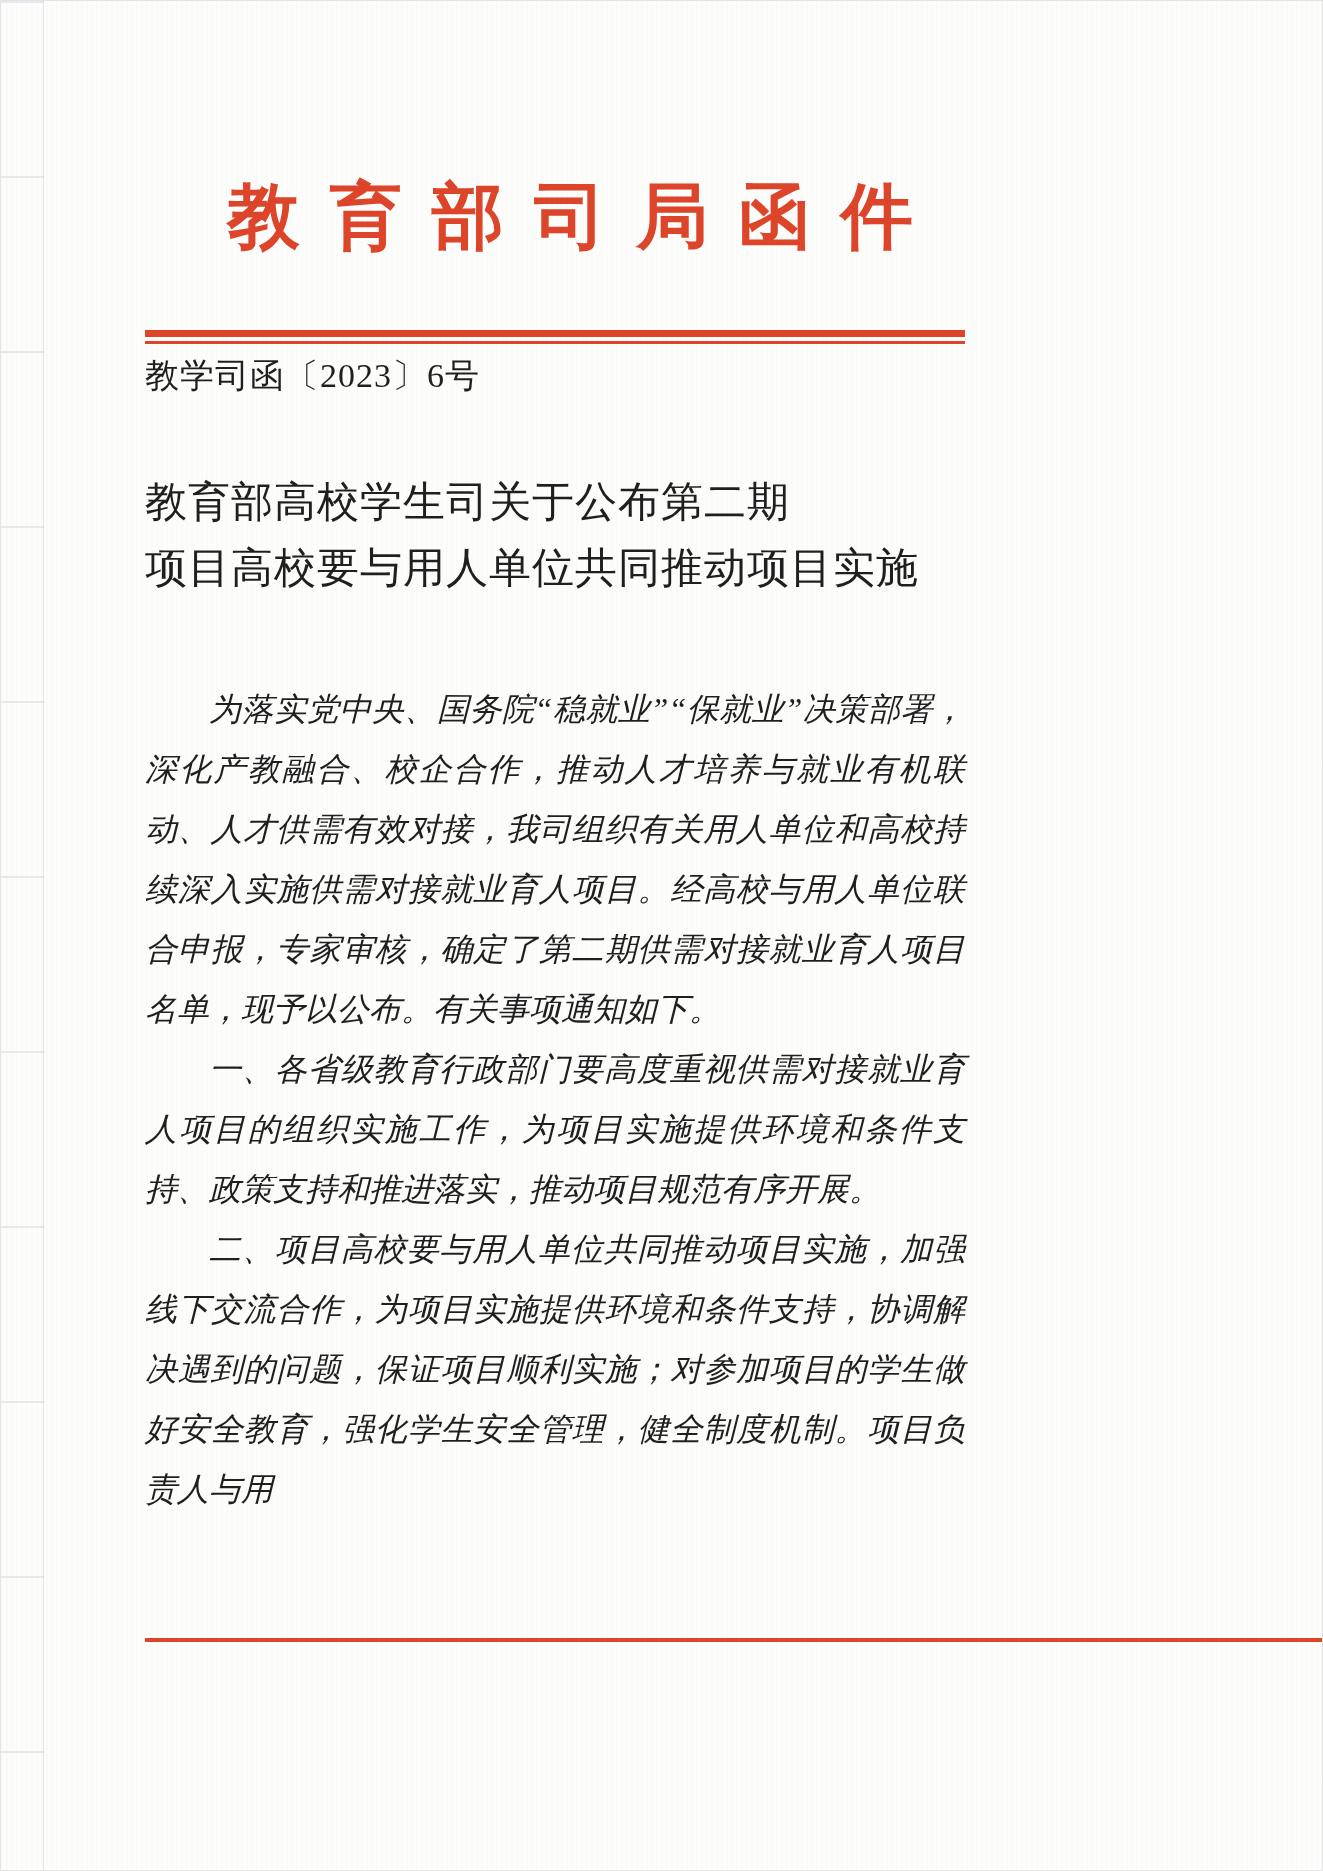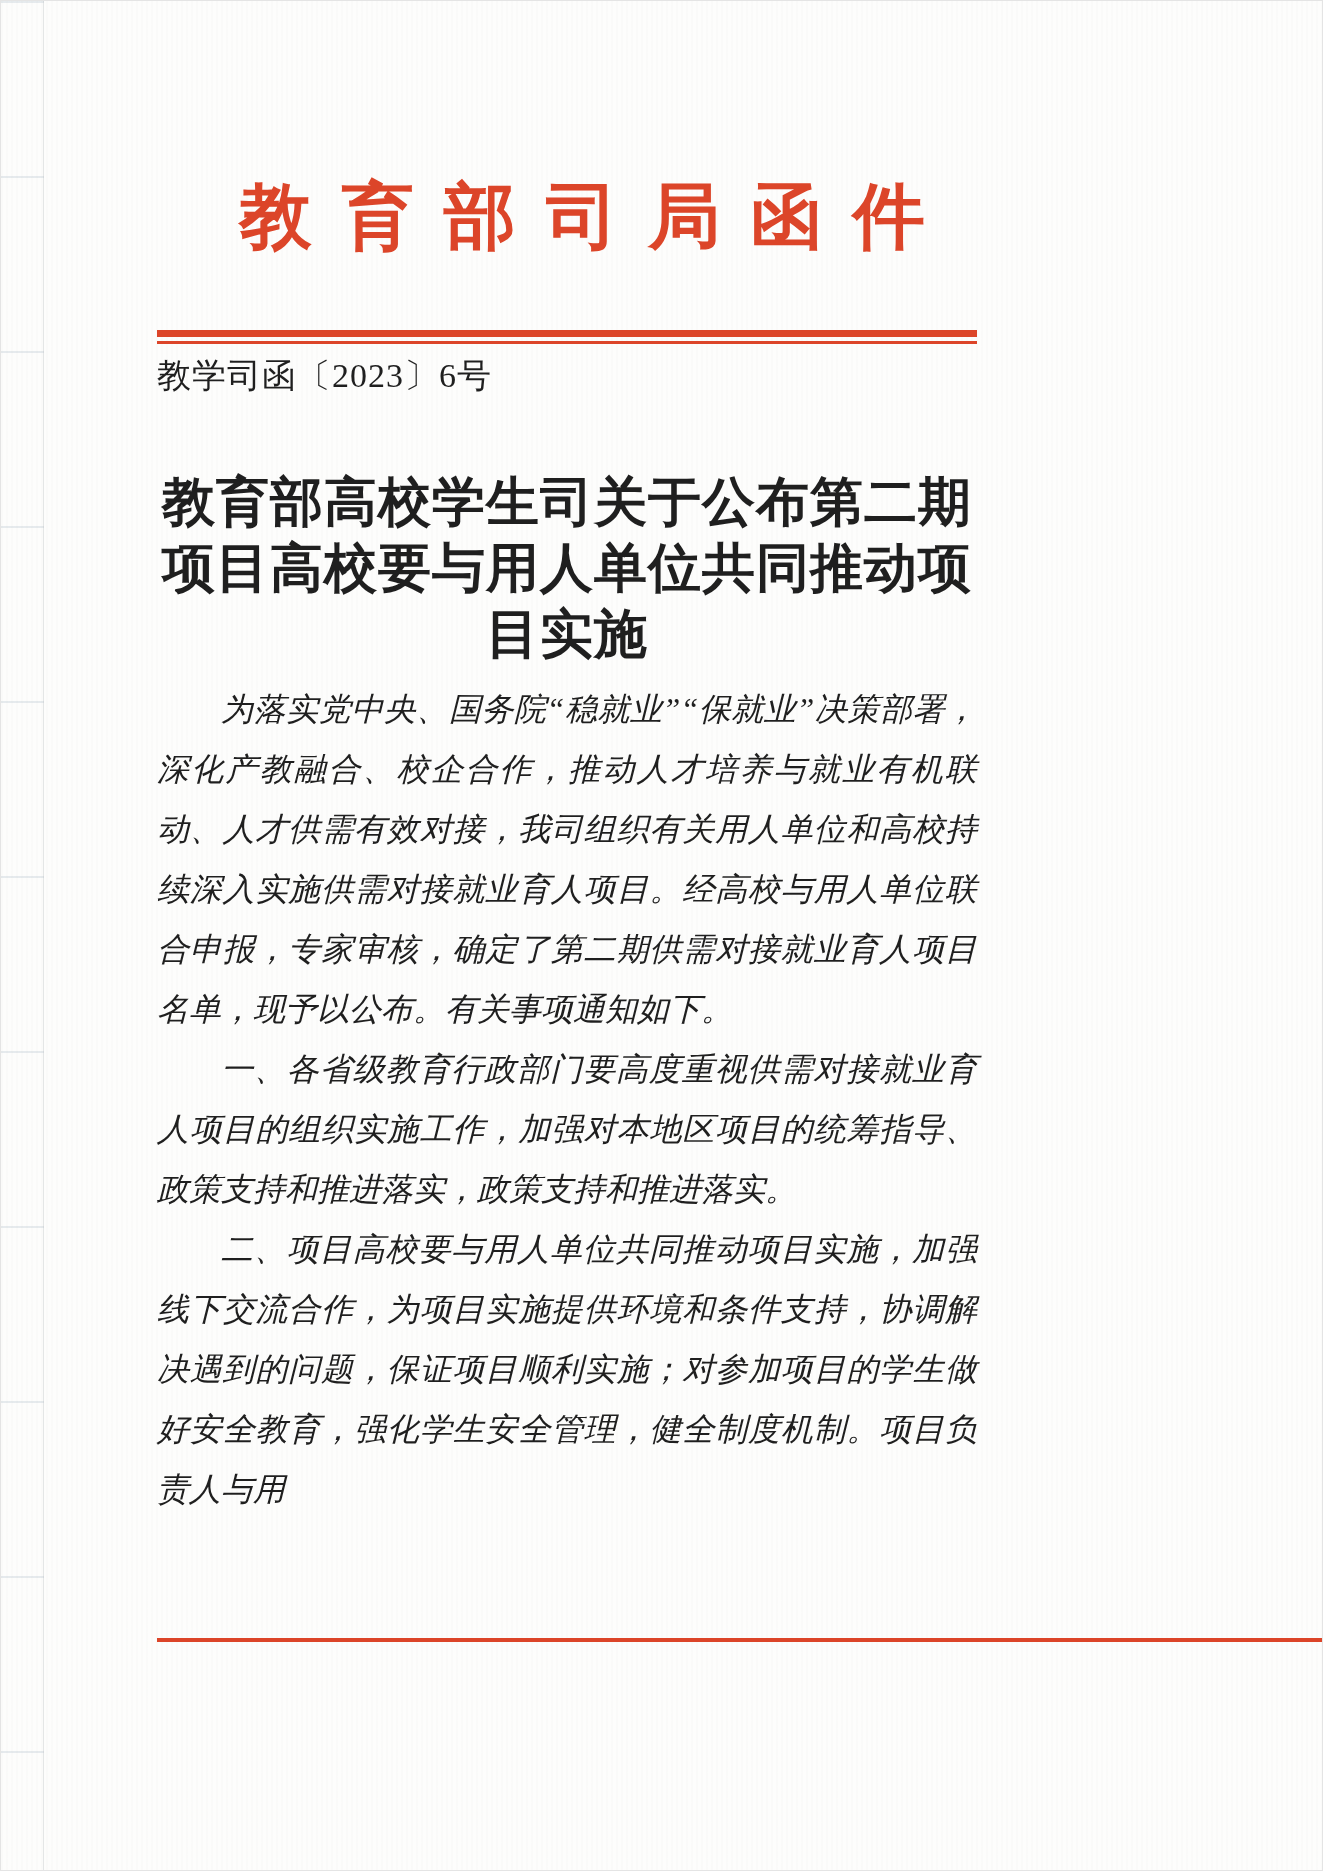--- a/index.html
+++ b/index.html
@@ -27,21 +27,21 @@
     left: 0; top: 0;
     width: 42px; height: 100%;
     background:
       repeating-linear-gradient(180deg,
         rgba(150,170,185,0.22) 0 2px,
         rgba(0,0,0,0) 2px 175px);
     border-right: 1px solid rgba(180,185,190,0.35);
   }
   .content {
     position: absolute;
-    left: 156px;
+    left: 144px;
     width: 820px;
   }
   
   .letterhead {
     top: 168px;
     text-align: center;
     font-size: 72px;
     font-weight: 700;
     letter-spacing: 0.42em;
     padding-left: 0.42em; 
@@ -65,23 +65,22 @@
   .doc-number {
     top: 352px;
     width: 792px;
     text-align: left;
     font-size: 34px;
     letter-spacing: 1px;
   }
   
   .notice-title {
     top: 468px;
-    text-align: center;
-    font-weight: 700;
-    font-size: 53px;
+    font-weight: 400;
+    font-size: 42px;
     line-height: 66px;
     letter-spacing: 1px;
   }
   
   .body-text {
     top: 678px;
     font-size: 32px;
     line-height: 60px;
     text-align: justify;
     text-justify: inter-character;
@@ -116,19 +115,19 @@
 
   <div class="content doc-number">教学司函〔2023〕6号</div>
 
   <div class="content notice-title">
     <div>教育部高校学生司关于公布第二期</div>
     <div>项目高校要与用人单位共同推动项目实施</div>
   </div>
 
   <div class="content body-text">
     <p class="indent">为落实党中央、国务院“稳就业”“保就业”决策部署，深化产教融合、校企合作，推动人才培养与就业有机联动、人才供需有效对接，我司组织有关用人单位和高校持续深入实施供需对接就业育人项目。经高校与用人单位联合申报，专家审核，确定了第二期供需对接就业育人项目名单，现予以公布。有关事项通知如下。</p>
-    <p class="indent">一、各省级教育行政部门要高度重视供需对接就业育人项目的组织实施工作，加强对本地区项目的统筹指导、政策支持和推进落实，政策支持和推进落实。</p>
+    <p class="indent">一、各省级教育行政部门要高度重视供需对接就业育人项目的组织实施工作，为项目实施提供环境和条件支持、政策支持和推进落实，推动项目规范有序开展。</p>
     <p class="indent">二、项目高校要与用人单位共同推动项目实施，加强线下交流合作，为项目实施提供环境和条件支持，协调解决遇到的问题，保证项目顺利实施；对参加项目的学生做好安全教育，强化学生安全管理，健全制度机制。项目负责人与用</p>
   </div>
 
   <div class="content bottom-rule" style="background: rgb(220, 69, 41);"></div>
 
 </div>
 
 </body></html>

